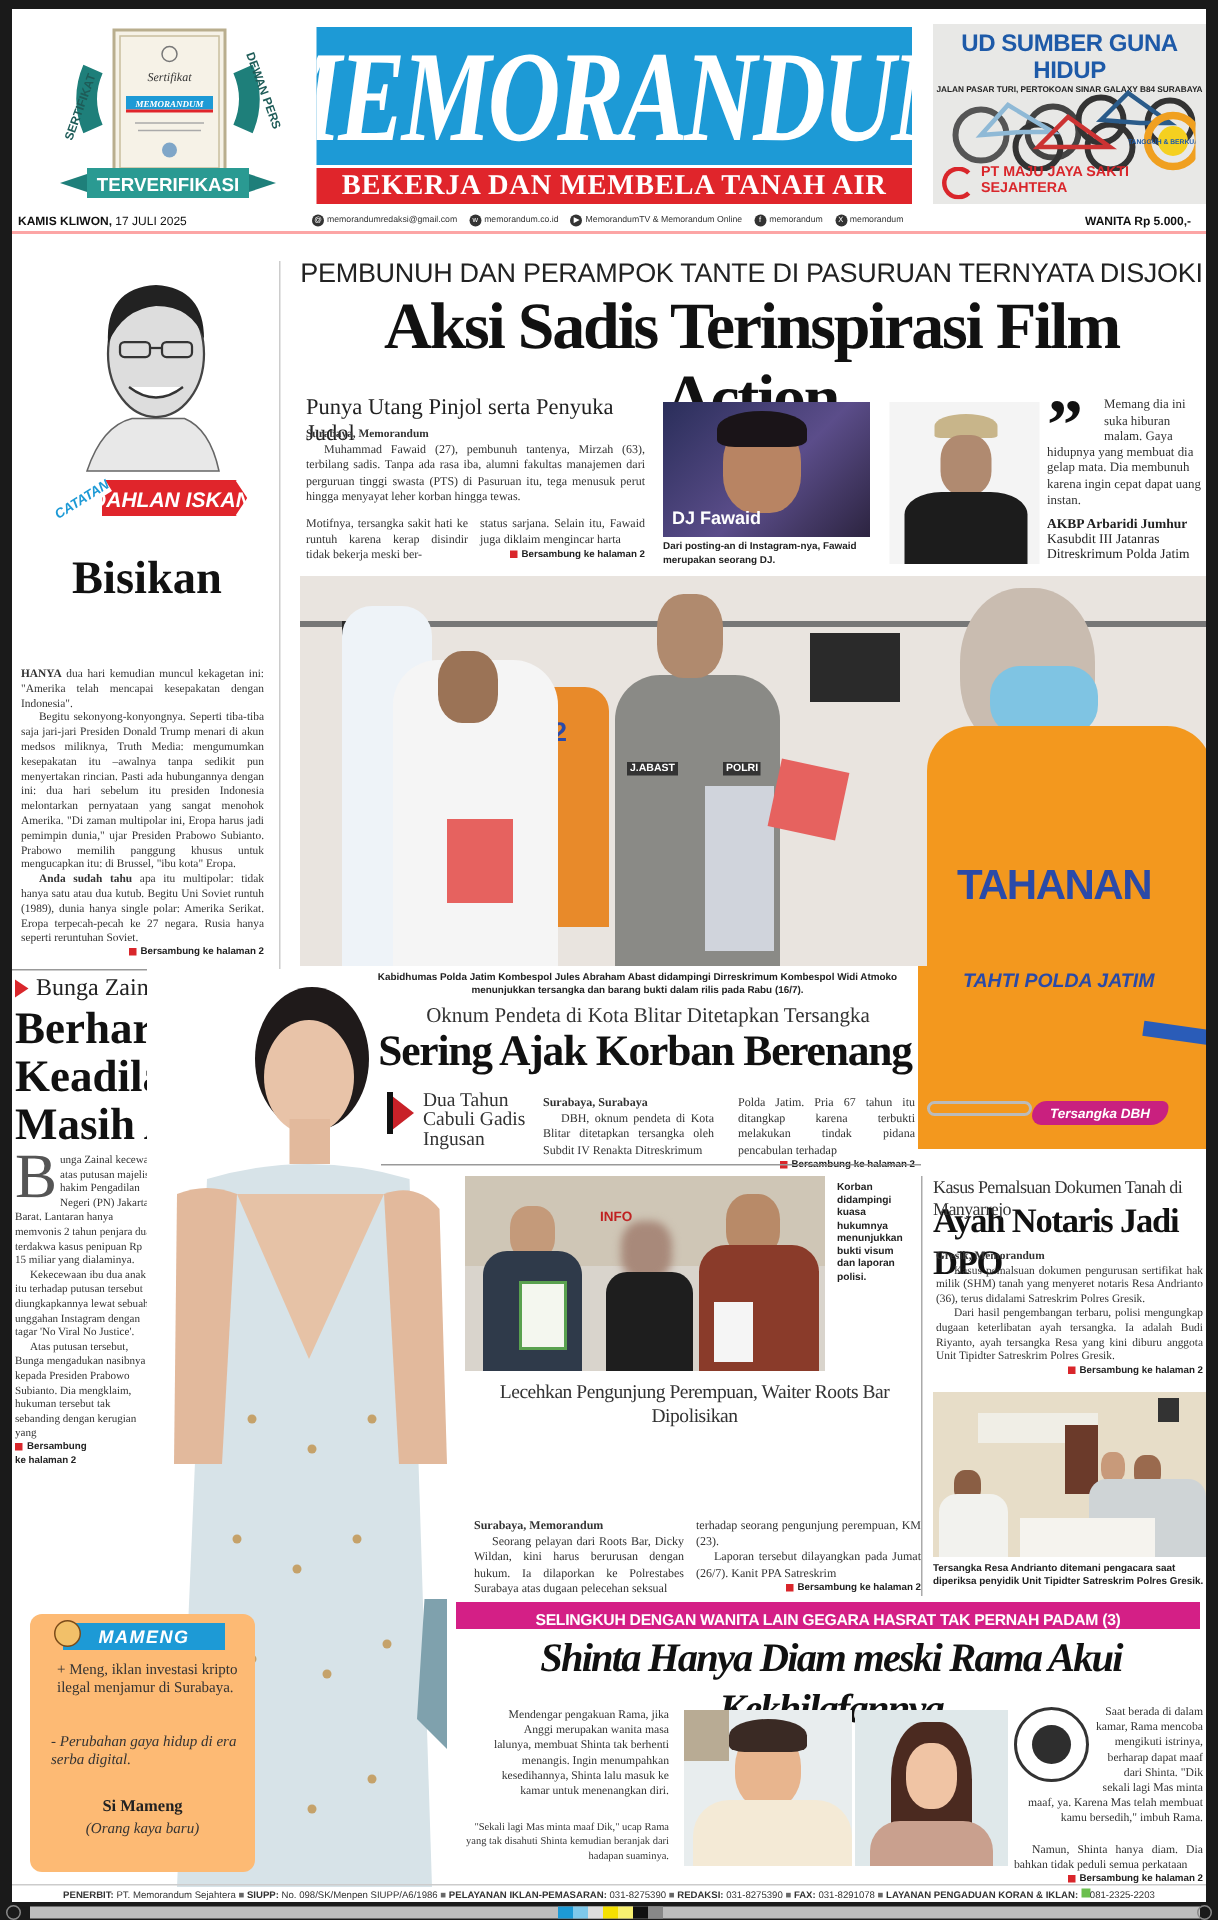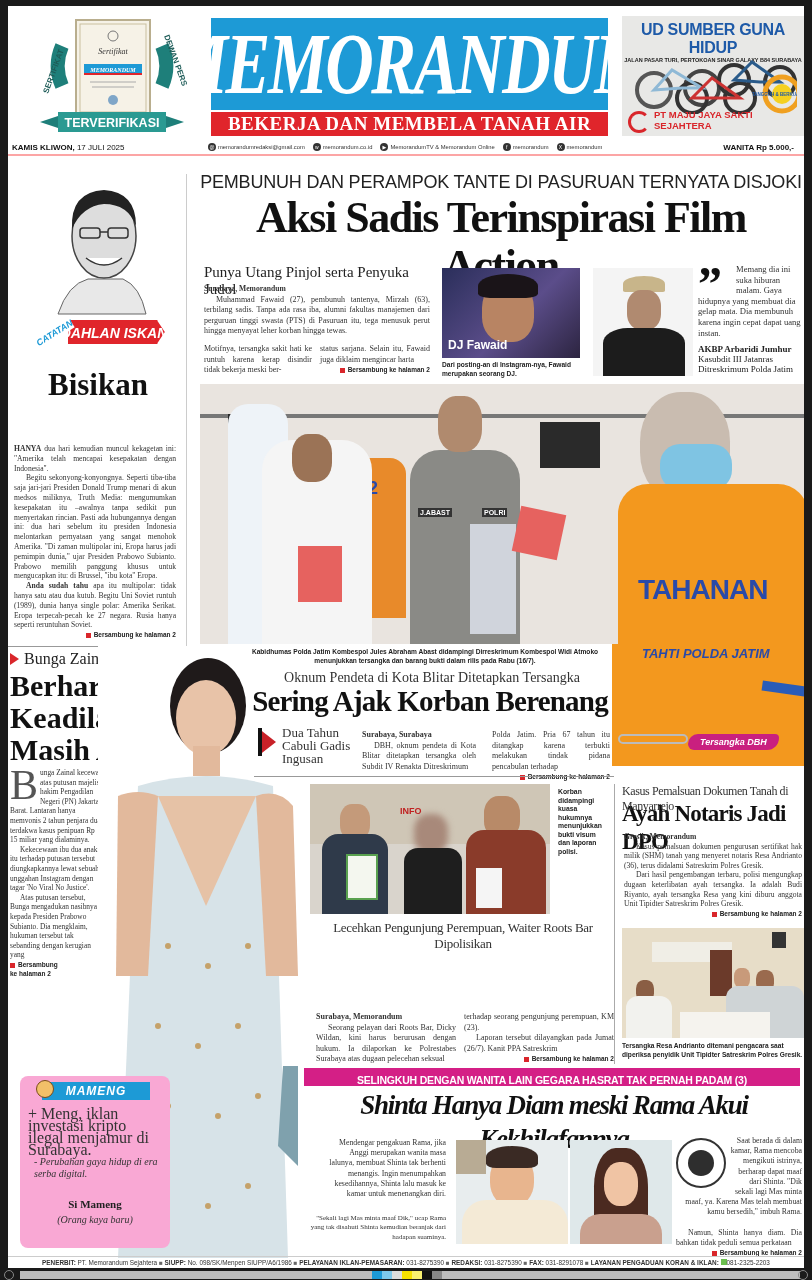--- a/index.html
+++ b/index.html
@@ -190,26 +190,26 @@
           <circle cx="120" cy="470" r="3"></circle>
           <circle cx="160" cy="450" r="3"></circle>
         <circle cx="60" cy="540" r="3"></circle>
           <circle cx="110" cy="560" r="3"></circle>
           <circle cx="150" cy="540" r="3"></circle>
       </g>
       <path d="M185 420 L200 420 L200 520 L180 500 Z" fill="#7fa1ad"></path>
     </svg>
   </div>
 
-  <div class="abs" style="left:12px;top:1070px;width:150px;height:172px;background:#f9a8d4;border-radius:8px">
+  <div class="abs" style="left:12px;top:1070px;width:150px;height:172px;background:#fdba74;border-radius:8px">
     <div class="abs" style="left:22px;top:6px;width:108px;height:18px;background:#1d9ad6;display:flex;align-items:center;justify-content:center">
       <span class="sans" style="color:#fff;font-weight:bold;font-style:italic;font-size:12px;letter-spacing:1px">MAMENG</span>
     </div>
     <div class="abs" style="left:16px;top:4px;width:18px;height:18px;border-radius:50%;background:#f2c069;border:1px solid #7a4b1a"></div>
-    <div class="abs serif" style="left:8px;top:32px;width:130px;font-size:16px;line-height:12px;color:#333">
+    <div class="abs serif" style="left:18px;top:32px;width:130px;font-size:10px;line-height:12px;color:#333">
       <span>+ </span><span>Meng, iklan investasi kripto ilegal menjamur di Surabaya.</span>
     </div>
     <div class="abs serif" style="left:14px;top:80px;width:130px;font-size:10px;line-height:12px;color:#333;font-style:italic">
       <span style="font-style:normal">- </span><span>Perubahan gaya hidup di era serba digital.</span>
     </div>
     <div class="abs serif" style="left:0;top:122px;width:150px;text-align:center;font-weight:bold;font-size:11px;color:#222">Si Mameng</div>
     <div class="abs serif" style="left:0;top:138px;width:150px;text-align:center;font-style:italic;font-size:10px;color:#333">(Orang kaya baru)</div>
   </div>
 
   <div class="abs sans" style="left:190px;top:166px;width:606px;text-align:center;font-size:18px;color:#222;letter-spacing:-.2px">PEMBUNUH DAN PERAMPOK TANTE DI PASURUAN TERNYATA DISJOKI</div>

